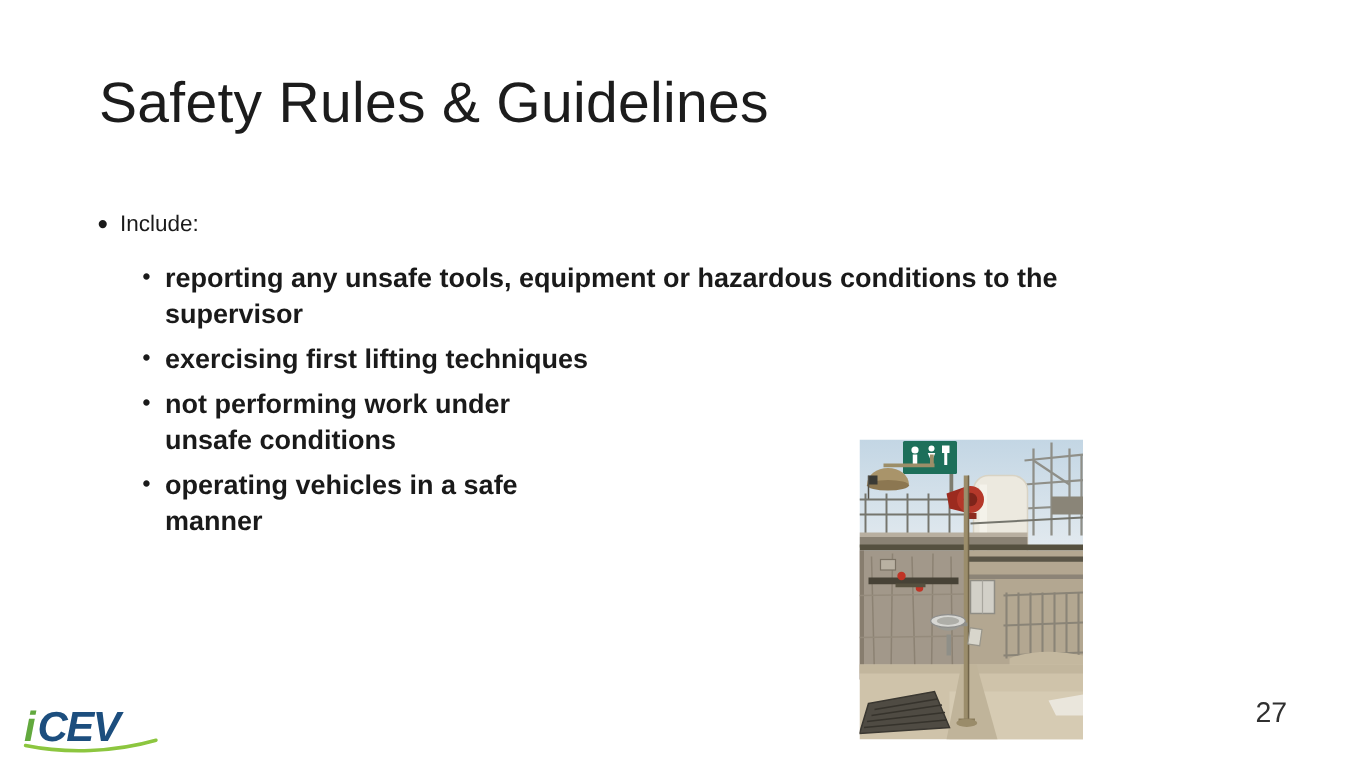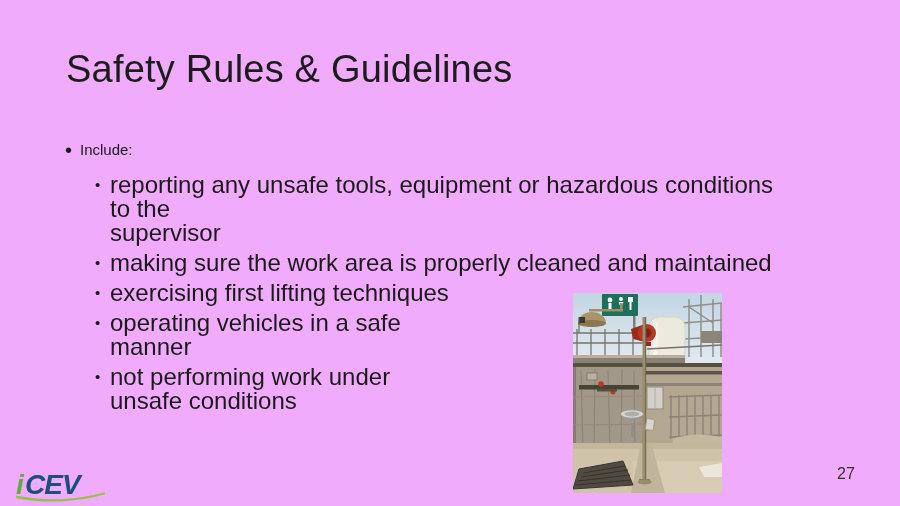--- a/index.html
+++ b/index.html
@@ -1,19 +1,19 @@
 <!DOCTYPE html>
 <html><head>
 <meta charset="utf-8">
 <style>
   html,body{margin:0;padding:0;background:#888;}
   .slide{
     position:relative;
     width:900px;height:506px;
-    background:#f0abfc;
+    background:#ffffff;
     overflow:hidden;
     font-family:"Liberation Sans",sans-serif;
     color:#1a1a1a;
     margin:0 auto;
   }
   .title{
     position:absolute;
     left:66px;top:48px;
     margin:0;
     font-size:38px;
@@ -35,22 +35,23 @@
   .bullet-l1::before{
     content:"•";
     position:absolute;
     left:-2px;top:0;
     font-size:20px;
   }
   ul.bullet-l2{
     list-style:none;
     margin:8px 0 0 28px;
     padding:0;
-    font-size:24px;
+    font-size:18px;
     line-height:24px;
+    font-weight:bold;
   }
   ul.bullet-l2 li{
     position:relative;
     padding-left:15px;
     margin-bottom:6px;
     white-space:pre-line;
   }
   ul.bullet-l2 li::before{
     content:"•";
     position:absolute;
@@ -65,44 +66,43 @@
     margin:0;
   }
   .photo svg{display:block;}
   .logo{
     position:absolute;
     left:14px;top:469px;
   }
   .page-number{
     position:absolute;
     left:837px;top:465px;
-    font-size:16px;
+    font-size:19px;
     color:#303030;
   }
 </style>
 </head>
 <body>
 
 <div class="slide">
 
   <h1 class="title">Safety Rules &amp; Guidelines</h1>
 
   <div class="content">
     <div class="bullet-l1">
       <span>Include:</span>
     </div>
     <ul class="bullet-l2">
       <li>reporting any unsafe tools, equipment or hazardous conditions to the
 supervisor</li>
-      <li>making sure the work area is properly cleaned and maintained</li>
       <li>exercising first lifting techniques</li>
+      <li>not performing work under
+unsafe conditions</li>
       <li>operating vehicles in a safe
 manner</li>
-      <li>not performing work under
-unsafe conditions</li>
     </ul>
   </div>
 
   <figure class="photo">
     <svg width="149" height="200" viewBox="0 0 149 200" xmlns="http://www.w3.org/2000/svg">
       <defs>
         <linearGradient id="sky" x1="0" y1="0" x2="0" y2="1">
           <stop offset="0" stop-color="#c3d6e4"></stop>
           <stop offset="1" stop-color="#eef1f3"></stop>
         </linearGradient>

